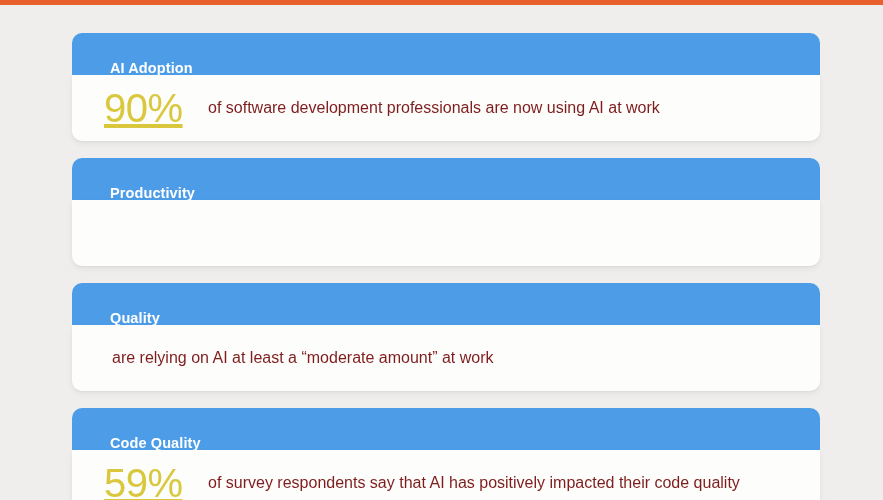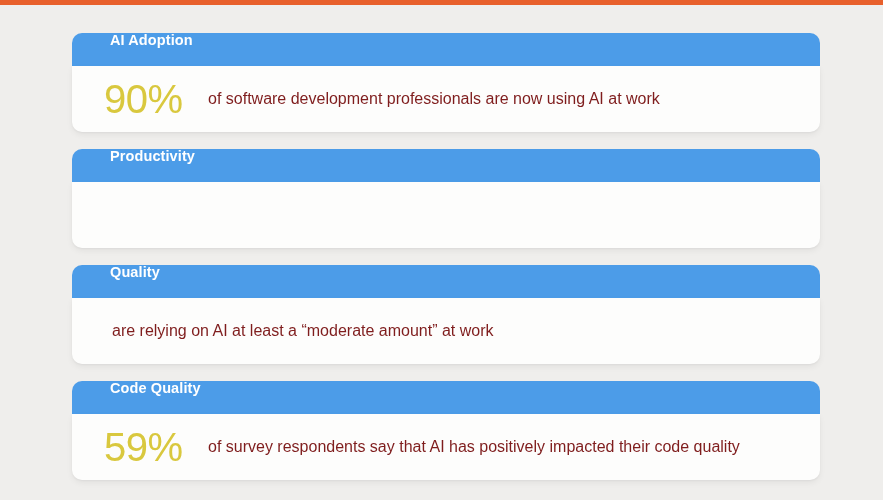--- a/index.html
+++ b/index.html
@@ -34,25 +34,25 @@
   .stat-card {
     position: relative;
     margin-bottom: 17px;
     border-radius: 10px;
   }
   .stat-card:last-child {
     margin-bottom: 16px;
   }
 
   .stat-card-header {
-    height: 33px;
+    height: 42px;
     background: #4c9ce8;
     border-radius: 10px 10px 0 0;
     display: flex;
-    align-items: flex-start;
+    align-items: flex-end;
     padding-left: 38px;
     box-sizing: border-box;
   }
 
   .stat-card-header-label {
     color: #ffffff;
     font-size: 14.5px;
     font-weight: bold;
     letter-spacing: 0.1px;
     line-height: 1;
@@ -70,20 +70,21 @@
   }
 
   .stat-percent {
     color: #d9c83e;
     font-size: 40px;
     font-weight: 300;
     letter-spacing: -0.5px;
     line-height: 1;
     white-space: nowrap;
     min-width: 96px;
+    text-decoration: underline;
   }
 
   .stat-description {
     color: #7f1d1d;
     font-size: 16px;
     font-weight: 400;
     line-height: 1.2;
     margin-left: 8px;
     white-space: nowrap;
   }

